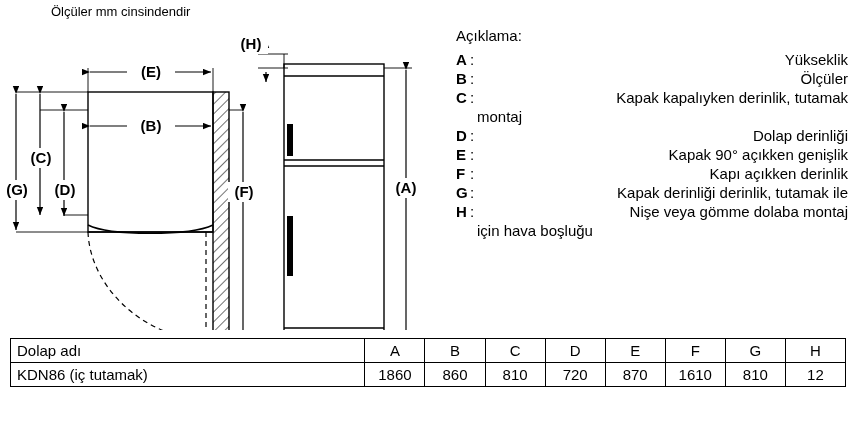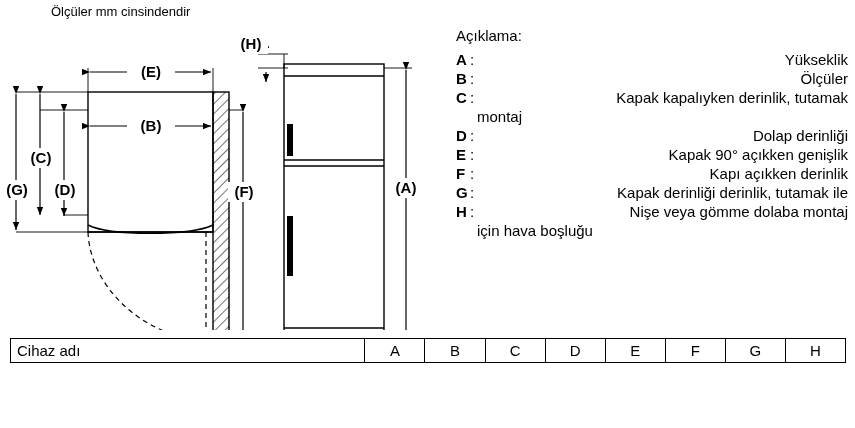--- a/index.html
+++ b/index.html
@@ -220,26 +220,37 @@
     <span class="legend-key">H</span>
     <span class="legend-colon">:</span>
     <span class="legend-text">Nişe veya gömme dolaba montaj</span>
   </div>
   <div class="legend-cont">için hava boşluğu</div>
 </div>
 
 <table class="abs" id="spec-table">
   <thead>
     <tr>
-      <th>Cihaz adı</th>
+      <th>Dolap adı</th>
       <th>A</th>
       <th>B</th>
       <th>C</th>
       <th>D</th>
       <th>E</th>
       <th>F</th>
       <th>G</th>
       <th>H</th>
     </tr>
   </thead>
   <tbody>
+    <tr>
+      <td>KDN86 (iç tutamak)</td>
+      <td>1860</td>
+      <td>860</td>
+      <td>810</td>
+      <td>720</td>
+      <td>870</td>
+      <td>1610</td>
+      <td>810</td>
+      <td>12</td>
+    </tr>
   </tbody>
 </table>
 
 </body></html>

